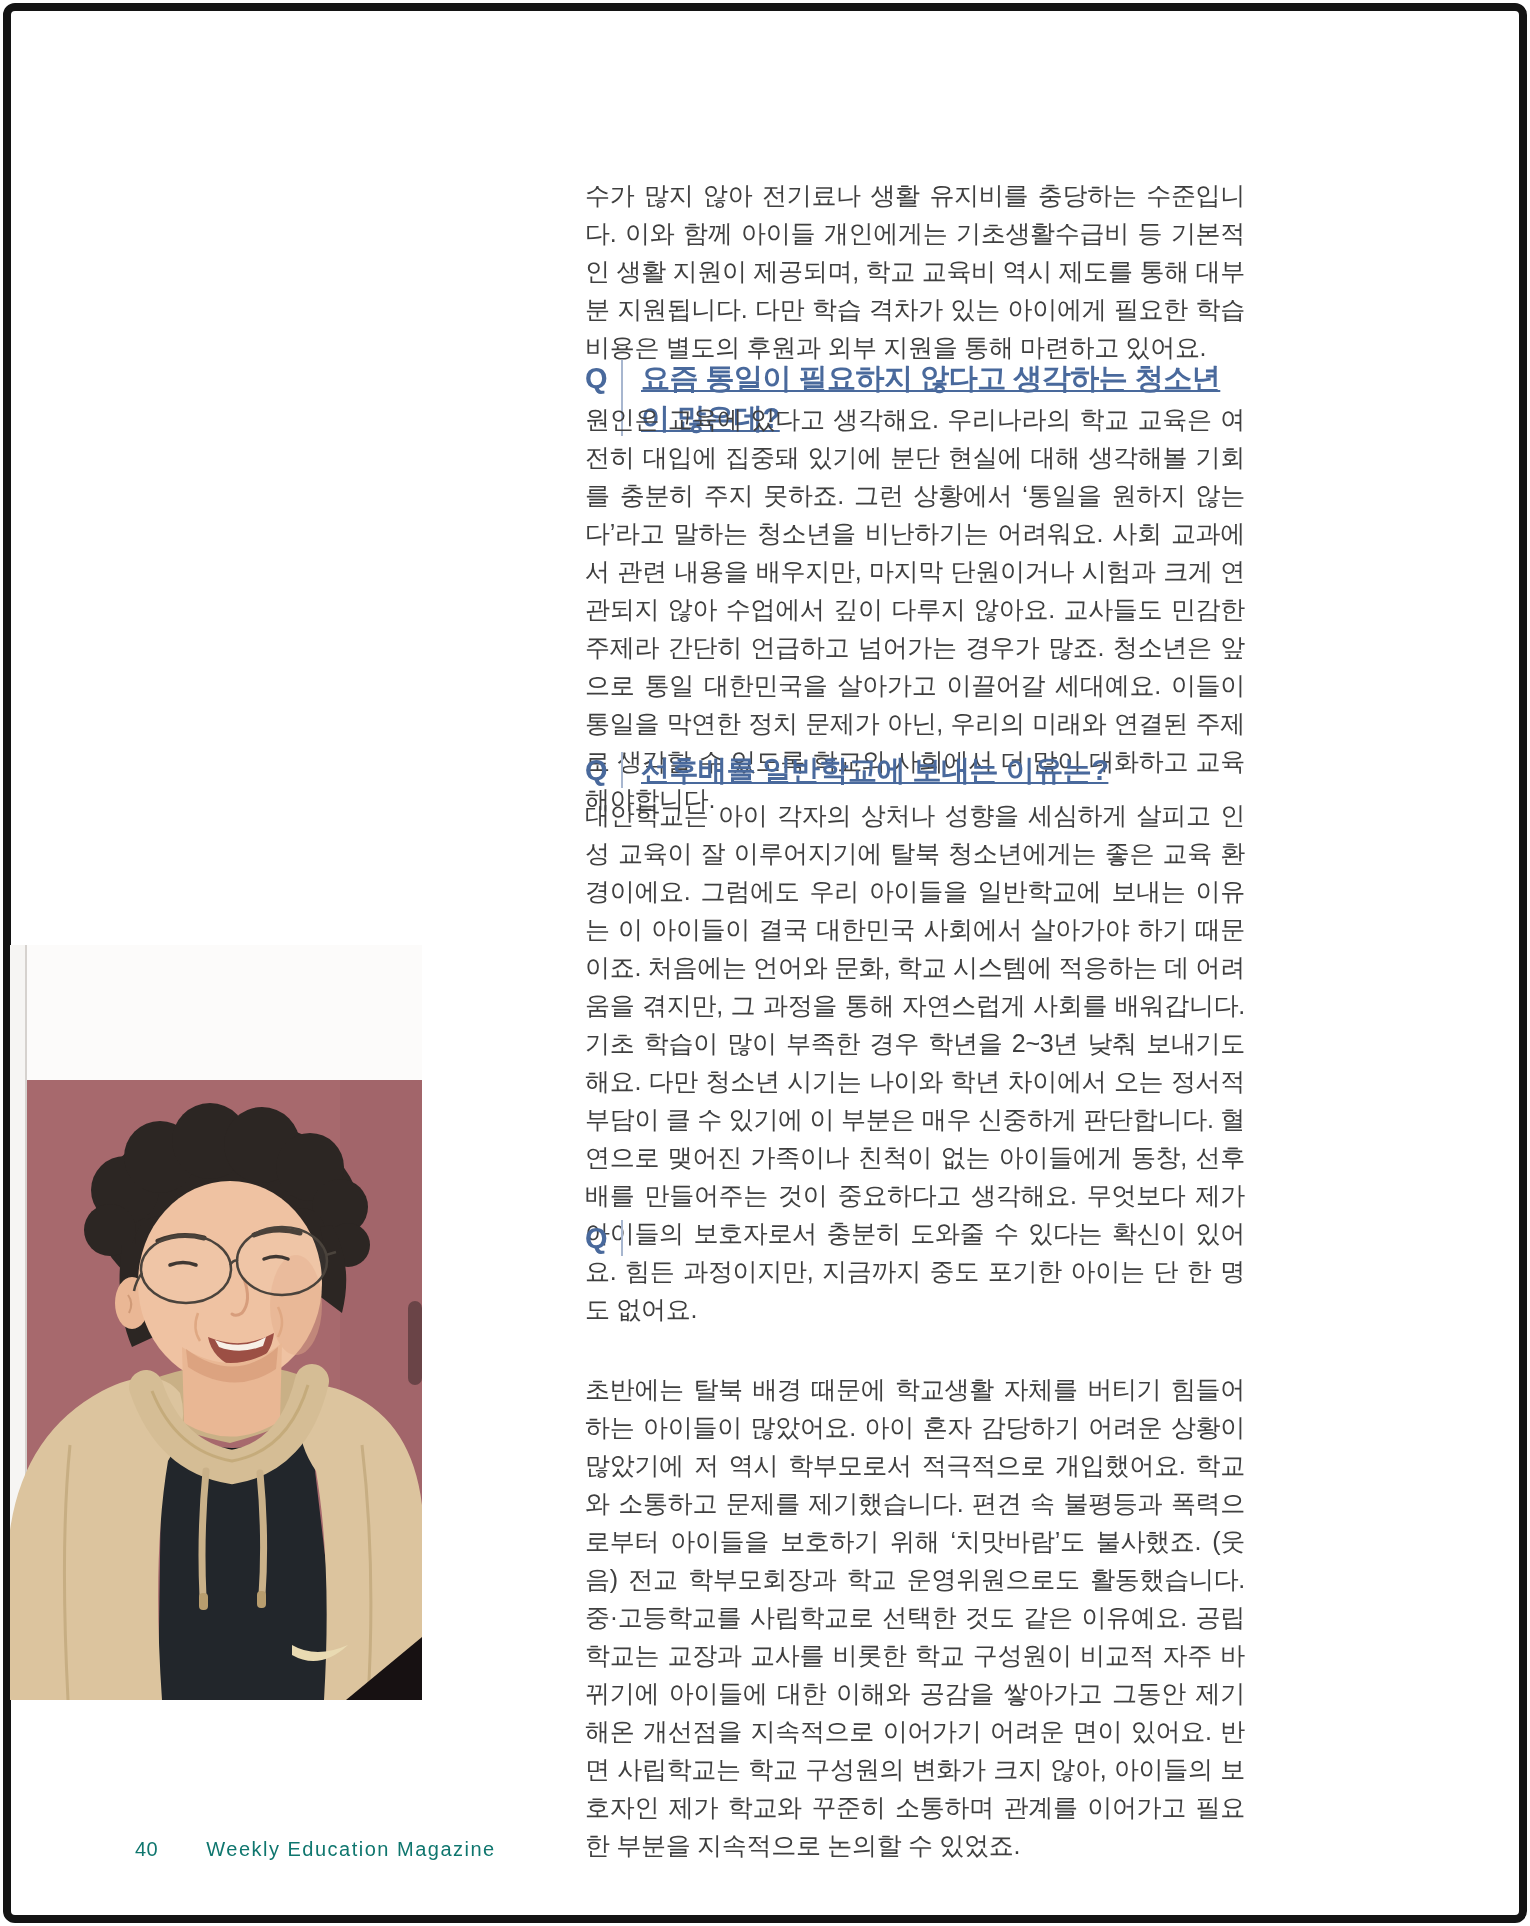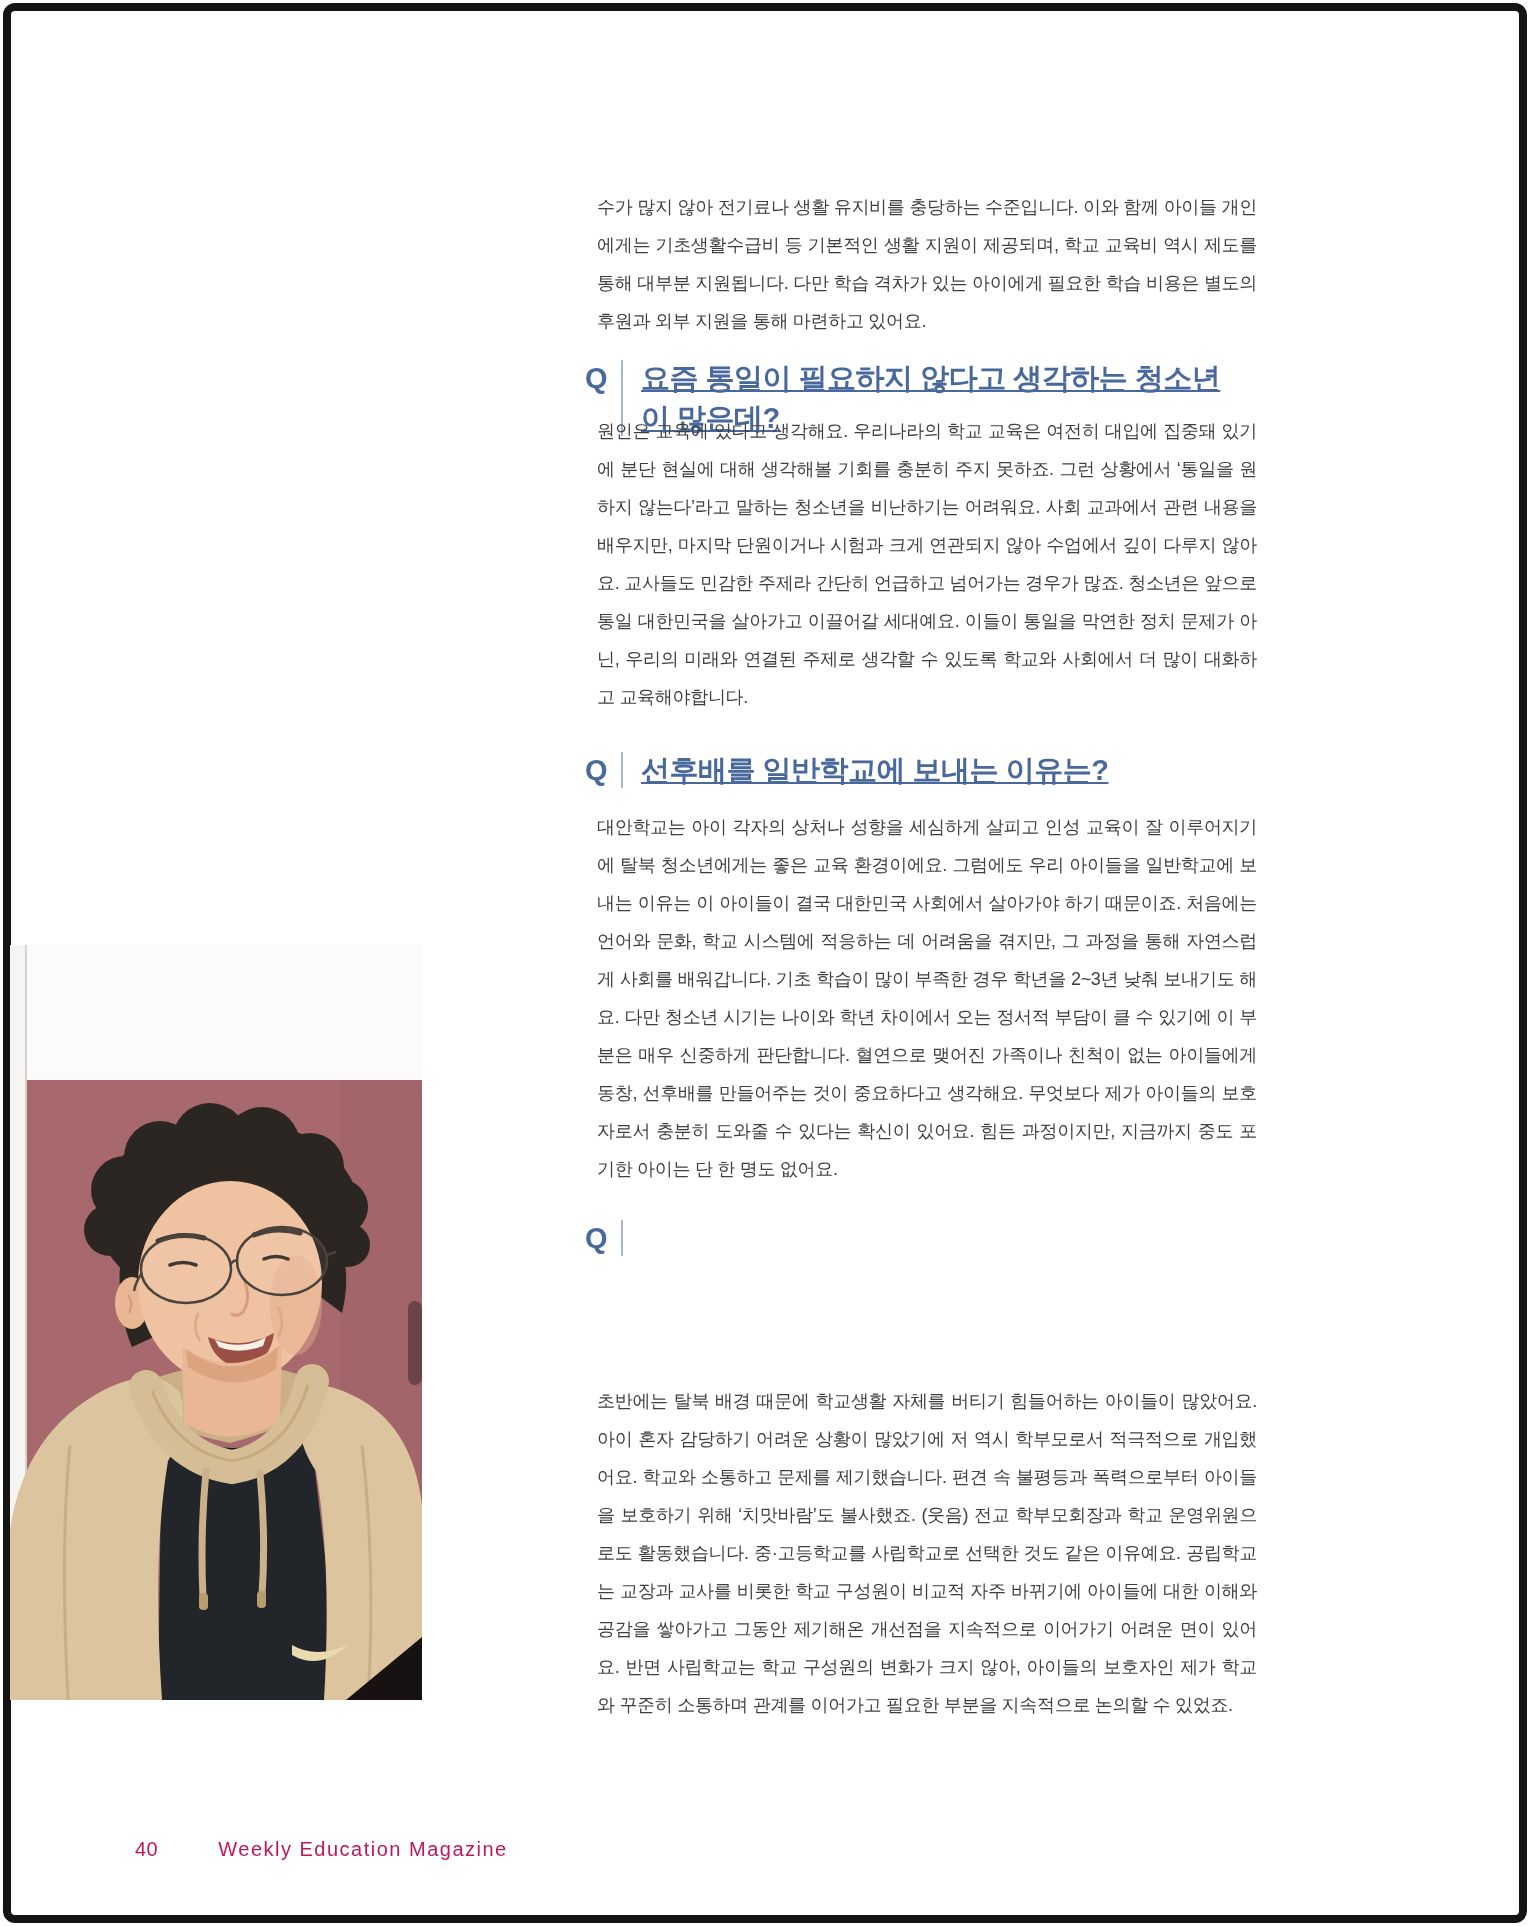--- a/index.html
+++ b/index.html
@@ -1,44 +1,44 @@
 <!DOCTYPE html>
 <html><head>
 <meta charset="utf-8">
 <style>
   html,body{margin:0;padding:0;background:#ffffff;}
   body{font-family:"Liberation Sans","DejaVu Sans",sans-serif;}
   .page{position:relative;width:1530px;height:1926px;background:#ffffff;overflow:hidden;}
   .frame{position:absolute;inset:3px;border:8px solid #141414;border-radius:12px;pointer-events:none;}
 
   
-  .copy{position:absolute;left:585px;width:660px;color:#3f3f3f;font-size:18px;
-        line-height:38px;text-align:justify;word-break:break-all;letter-spacing:-0.3px;margin:12px;}
+  .copy{position:absolute;left:585px;width:660px;color:#3f3f3f;font-size:25px;
+        line-height:38px;text-align:justify;word-break:break-all;letter-spacing:-0.3px;margin:0;}
   .p1{top:176px;}
   .p2{top:400px;}
   .p3{top:796px;}
   .p4{top:1370px;}
 
   
   .qblock{position:absolute;left:585px;width:660px;display:flex;align-items:stretch;
           color:#49699c;font-weight:bold;font-size:29px;line-height:40px;letter-spacing:-0.5px;}
   .q1{top:358px;}
   .q2{top:750px;}
   .q3{top:1218px;}
   .qmark{width:26px;flex:0 0 auto;}
   .qdivider{width:2px;background:#a7b6cf;margin:2px 18px 2px 10px;flex:0 0 auto;}
   .qtext{flex:1;text-decoration:underline;}
 
   
   .photo{position:absolute;left:10px;top:945px;width:412px;height:755px;overflow:hidden;}
   .photo svg{display:block;}
 
   
-  .footer{position:absolute;left:135px;top:1838px;display:flex;align-items:center;gap:60px;
-          color:#be185d;font-size:20px;letter-spacing:1.5px;}
+  .footer{position:absolute;left:135px;top:1838px;display:flex;align-items:center;gap:48px;
+          color:#0f766e;font-size:20px;letter-spacing:1.5px;}
   .footer .pnum{letter-spacing:0.5px;}
 </style>
 </head>
 <body>
 
 <div class="page">
   <div class="frame"></div>
 
   <p class="copy p1">수가 많지 않아 전기료나 생활 유지비를 충당하는 수준입니다. 이와 함께 아이들 개인에게는 기초생활수급비 등 기본적인 생활 지원이 제공되며, 학교 교육비 역시 제도를 통해 대부분 지원됩니다. 다만 학습 격차가 있는 아이에게 필요한 학습 비용은 별도의 후원과 외부 지원을 통해 마련하고 있어요.</p>
 

